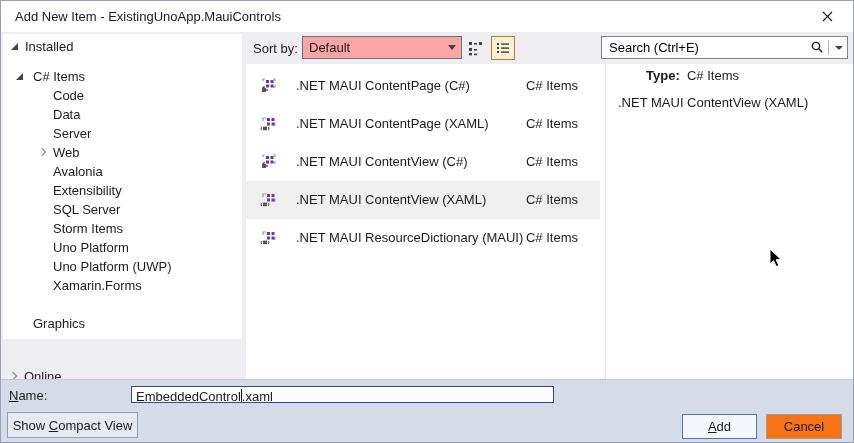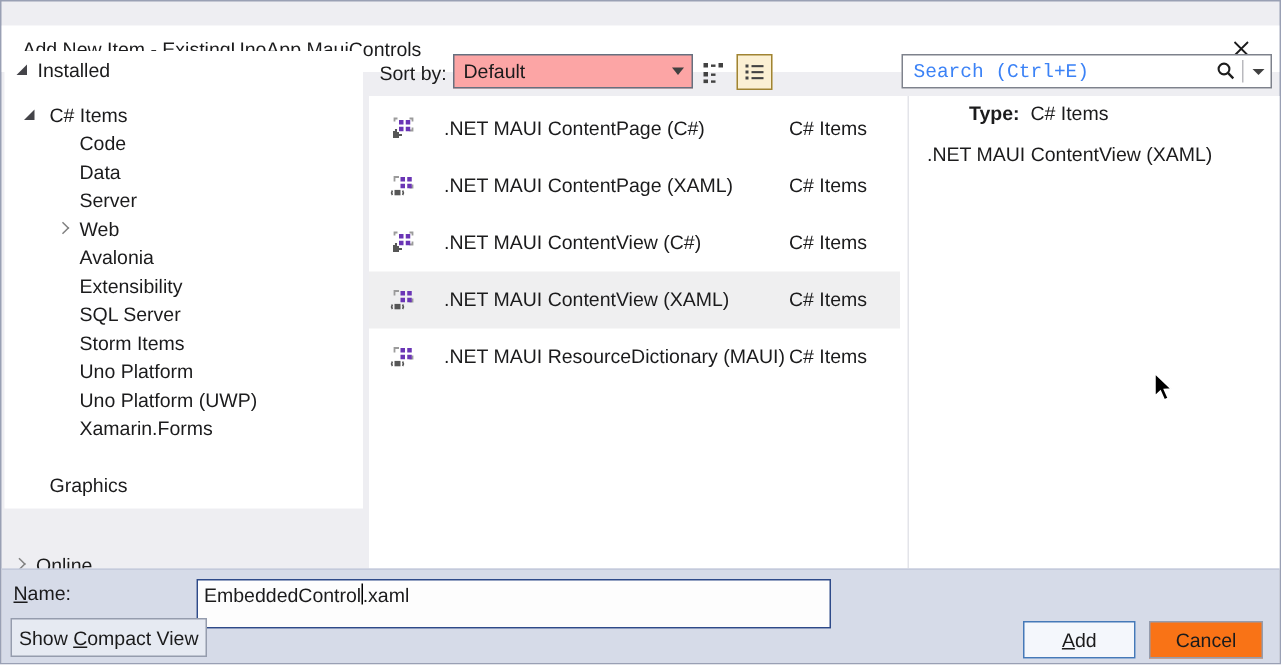--- a/index.html
+++ b/index.html
@@ -2,21 +2,21 @@
 <html><head>
 <meta charset="utf-8">
 <style>
   * { margin:0; padding:0; box-sizing:border-box; }
   html,body { background:#fff; }
   .dialog {
     position:relative; width:854px; height:443px;
     background:#EEEEF2; border:1px solid #99A0B4; overflow:hidden;
     font-family:"Liberation Sans", sans-serif; font-size:13px; color:#1B1B1C;
   }
-  .titlebar { position:absolute; left:0; top:0; width:100%; height:31px; background:#FFFFFF;margin-top:16px; }
+  .titlebar { position:absolute; left:0; top:0; width:100%; height:31px; background:#FFFFFF; }
   .title { position:absolute; left:14px; top:8px; white-space:nowrap; }
   .close-btn { position:absolute; right:8px; top:3px; width:36px; height:25px;
     display:flex; align-items:center; justify-content:center; cursor:default; }
   .close-btn svg { display:block; }
 
   
   .tree-panel { position:absolute; left:2px; top:33px; width:239px; height:305px; background:#FFFFFF; }
   .trow { position:absolute; left:0; width:100%; height:18px; line-height:18px; white-space:nowrap; }
   .tglyph { position:absolute; top:0; width:12px; font-size:9px; color:#3E3E42; }
   .tglyph.open::before { content:""; display:inline-block; border-bottom:7px solid #444449; border-left:7px solid transparent; }
@@ -41,33 +41,33 @@
   .vsep { position:absolute; left:604px; top:63px; width:1px; height:315px; background:#E3E4E9; }
 
   .list-row { position:absolute; left:245px; width:354px; height:38px; }
   .list-row.sel { background:#EFEFF0; }
   .row-icon { position:absolute; left:13px; top:10px; width:18px; height:18px; }
   .row-name { position:absolute; left:50px; top:0; line-height:38px; white-space:nowrap; }
   .row-cat  { position:absolute; right:22px; top:0; line-height:38px; }
 
   
   .search-box { position:absolute; left:600px; top:35px; width:247px; height:23px; background:#FFFFFF; border:1px solid #7E828C; }
-  .search-ph { position:absolute; left:7px; top:3px; color:#3b82f6;font-family:Liberation Mono, monospace; }
+  .search-ph { position:absolute; left:7px; top:3px; color:#000000; }
   .search-sep { position:absolute; right:18px; top:3px; width:1px; height:15px; background:#B9B9BE; }
   .search-mag { position:absolute; right:23px; top:3px; }
   .search-dd { position:absolute; right:4px; top:9px; width:0; height:0;
     border-left:4px solid transparent; border-right:4px solid transparent; border-top:4px solid #414141; }
   .detail-type { position:absolute; left:617px; top:67px;margin-left:28px; }
   .detail-type b { font-weight:bold; }
   .detail-desc { position:absolute; left:617px; top:94px; }
 
   
   .bottom-bar { position:absolute; left:0; top:378px; width:100%; height:65px; background:#D6DBE8; border-top:1px solid #C4CADB; }
   .name-label { position:absolute; left:8px; top:8px; }
-  .name-input { position:absolute; left:130px; top:6px; width:423px; height:33px; background:#FDFDFD;
+  .name-input { position:absolute; left:130px; top:6px; width:423px; height:17px; background:#FDFDFD;
     border:1px solid #2E4A89; line-height:19px; padding-left:4px; white-space:nowrap; overflow:hidden; }
   .caret { display:inline-block; width:1px; height:14px; background:#000; vertical-align:-2px; }
   .btn { position:absolute; display:flex; align-items:center; justify-content:center; cursor:default; }
   .compact-btn { left:6px; top:32px; width:131px; height:26px; background:#E6EAF2; border:1px solid #959CAD; }
   .add-btn { left:681px; top:34px; width:75px; height:25px; background:#F4F7FC; border:1px solid #4579B8; }
   .cancel-btn { left:765px; top:34px; width:76px; height:25px; background:#f97316; border:1px solid #959CAD; }
   .u { text-decoration:underline; }
 
   .cursor { position:absolute; left:768px; top:247px; }
 </style>

